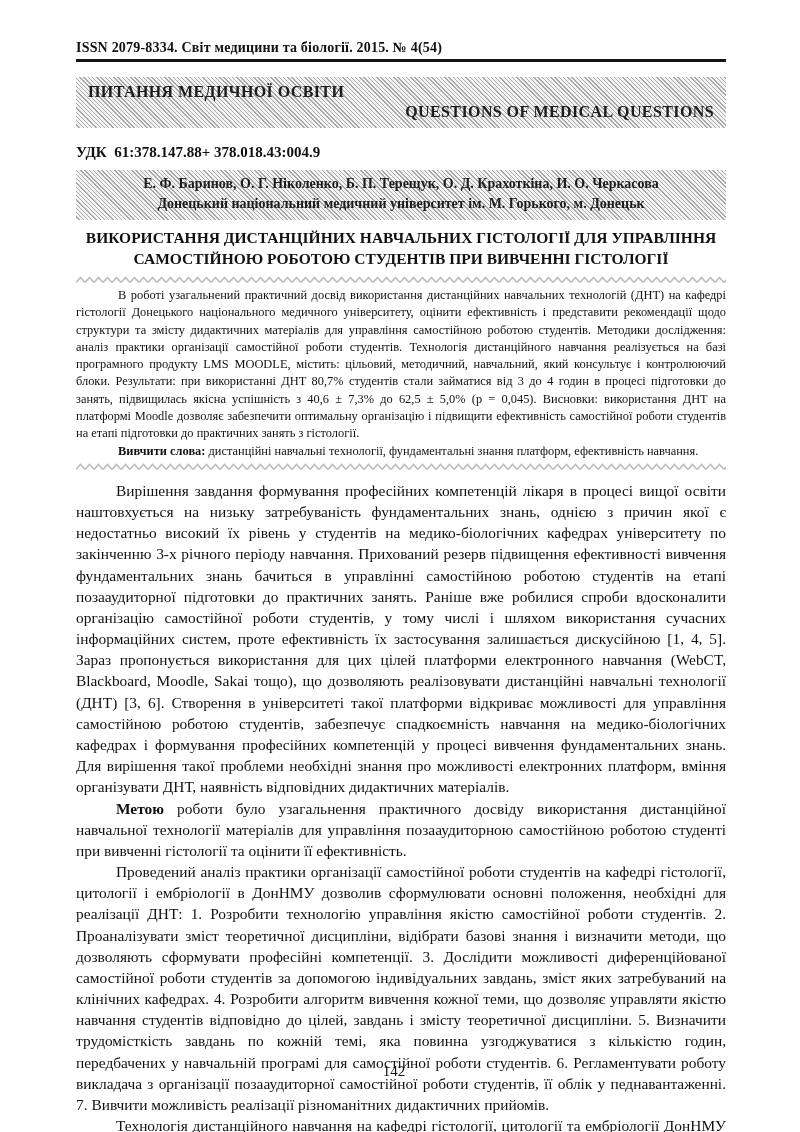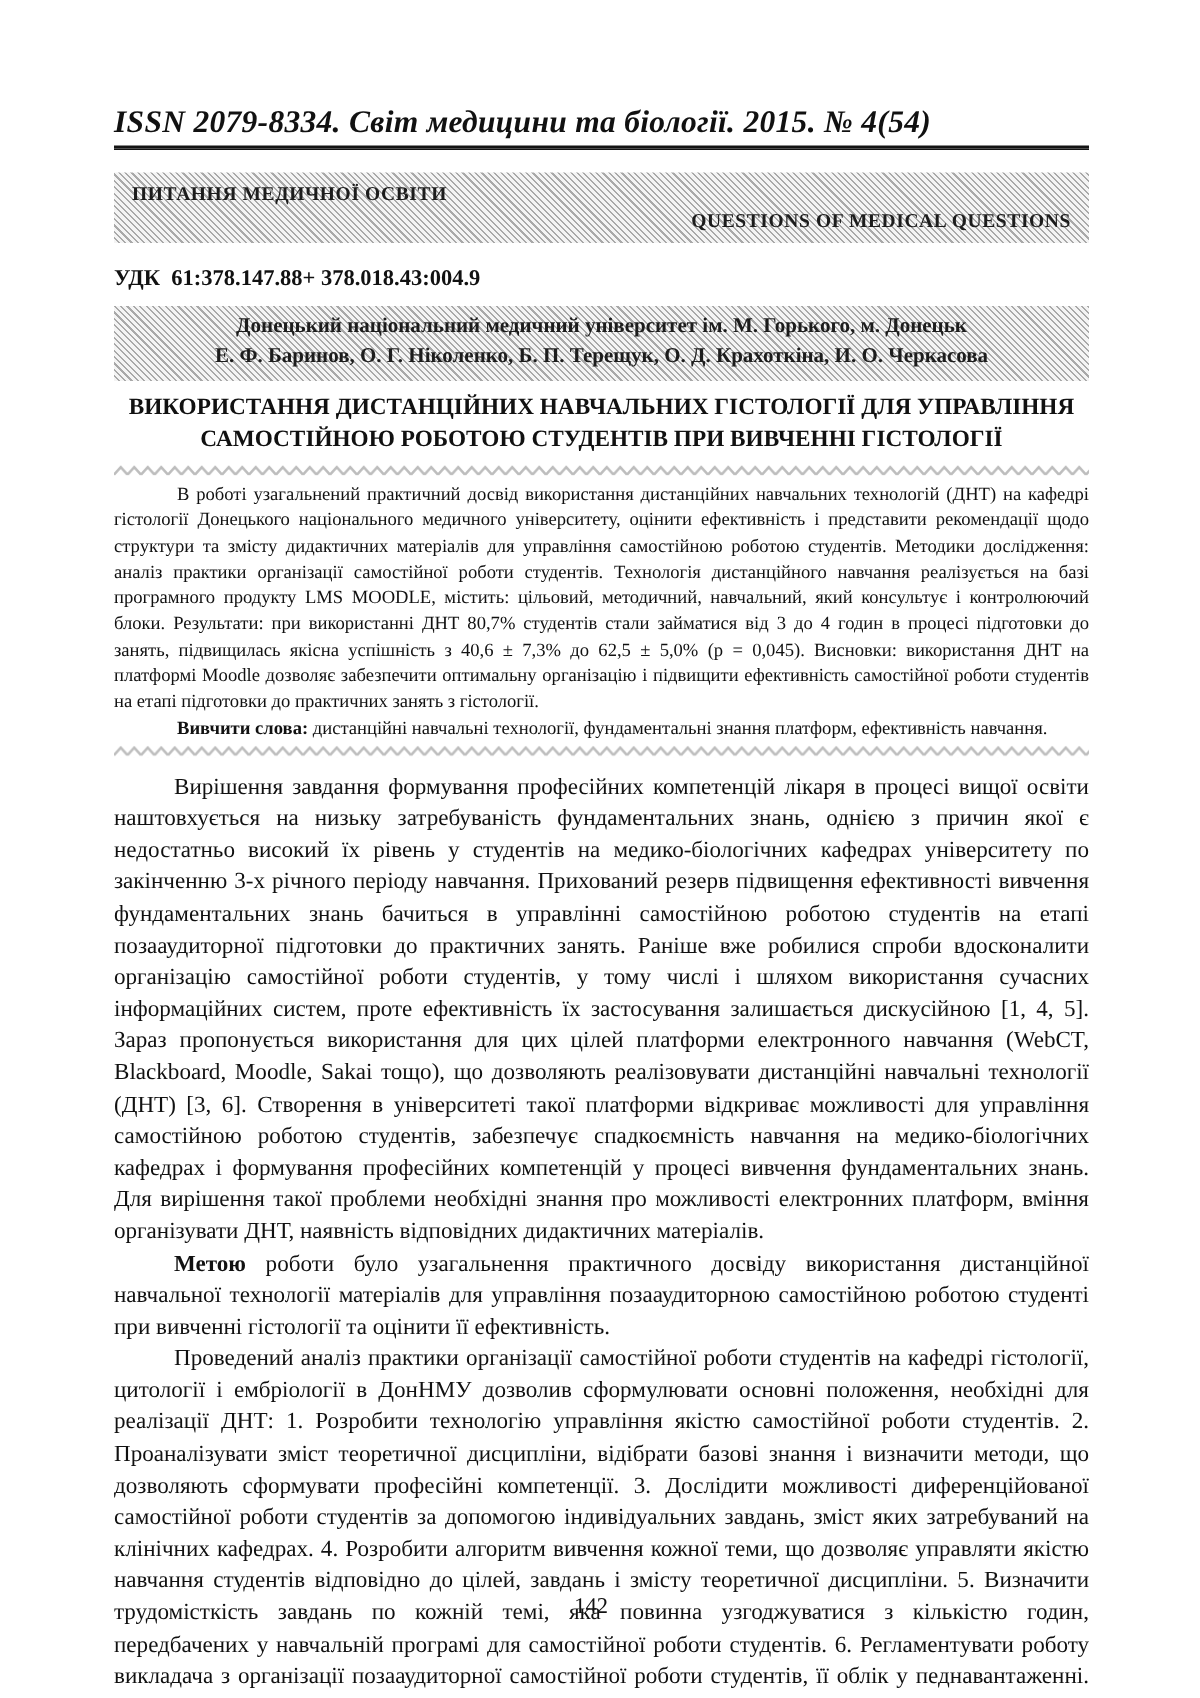--- a/index.html
+++ b/index.html
@@ -12,45 +12,43 @@
     height: 1132px;
     margin: 0 auto;
     background: #ffffff;
     color: #111111;
     overflow: hidden;
     padding: 40px 74px 0 76px;
   }
 
   
   .issn-line {
-    font-size: 21px;
+    font-size: 14px;
     font-weight: bold;
-    font-style: italic;
     letter-spacing: 0.2px;
     padding-bottom: 3px;
-    margin-top: 29px;
   }
   .double-rule {
     height: 3px;
     border-top: 2.5px solid #141414;
     border-bottom: 1px solid #141414;
   }
 
   
   .hatch {
     background: repeating-linear-gradient(
       45deg,
       #f4f4f4 0px, #f4f4f4 2px,
       #a9a9a9 2px, #a9a9a9 3px
     );
   }
   .section-banner {
     margin-top: 15px;
     padding: 6px 12px 7px 12px;
-    font-size: 13px;
+    font-size: 16px;
     font-weight: bold;
     color: #1c1c1c;
     letter-spacing: 0.4px;
   }
   .section-banner .row-left  { text-align: left; }
   .section-banner .row-right { text-align: right; margin-top: 2px; }
 
   .udc {
     margin-top: 16px;
     font-size: 15px;
@@ -117,22 +115,22 @@
   <div class="double-rule"></div>
 
   <div class="section-banner hatch">
     <div class="row-left">ПИТАННЯ МЕДИЧНОЇ ОСВІТИ</div>
     <div class="row-right">QUESTIONS OF MEDICAL QUESTIONS</div>
   </div>
 
   <div class="udc">УДК  61:378.147.88+ 378.018.43:004.9</div>
 
   <div class="authors-banner hatch">
+    <div>Е. Ф. Баринов, О. Г. Ніколенко, Б. П. Терещук, О. Д. Крахоткіна, И. О. Черкасова</div>
     <div>Донецький національний медичний університет ім. М. Горького, м. Донецьк</div>
-    <div>Е. Ф. Баринов, О. Г. Ніколенко, Б. П. Терещук, О. Д. Крахоткіна, И. О. Черкасова</div>
   </div>
 
   <h1 class="article-title">ВИКОРИСТАННЯ ДИСТАНЦІЙНИХ НАВЧАЛЬНИХ ГІСТОЛОГІЇ ДЛЯ УПРАВЛІННЯ САМОСТІЙНОЮ РОБОТОЮ СТУДЕНТІВ ПРИ ВИВЧЕННІ ГІСТОЛОГІЇ</h1>
 
   <svg class="zigzag" height="8" preserveAspectRatio="none" aria-hidden="true">
     <defs>
       <pattern id="zz1" width="9" height="8" patternUnits="userSpaceOnUse">
         <path d="M0 6.5 L4.5 1.5 L9 6.5" fill="none" stroke="#bdbdbd" stroke-width="1.7"></path>
       </pattern>
     </defs>

